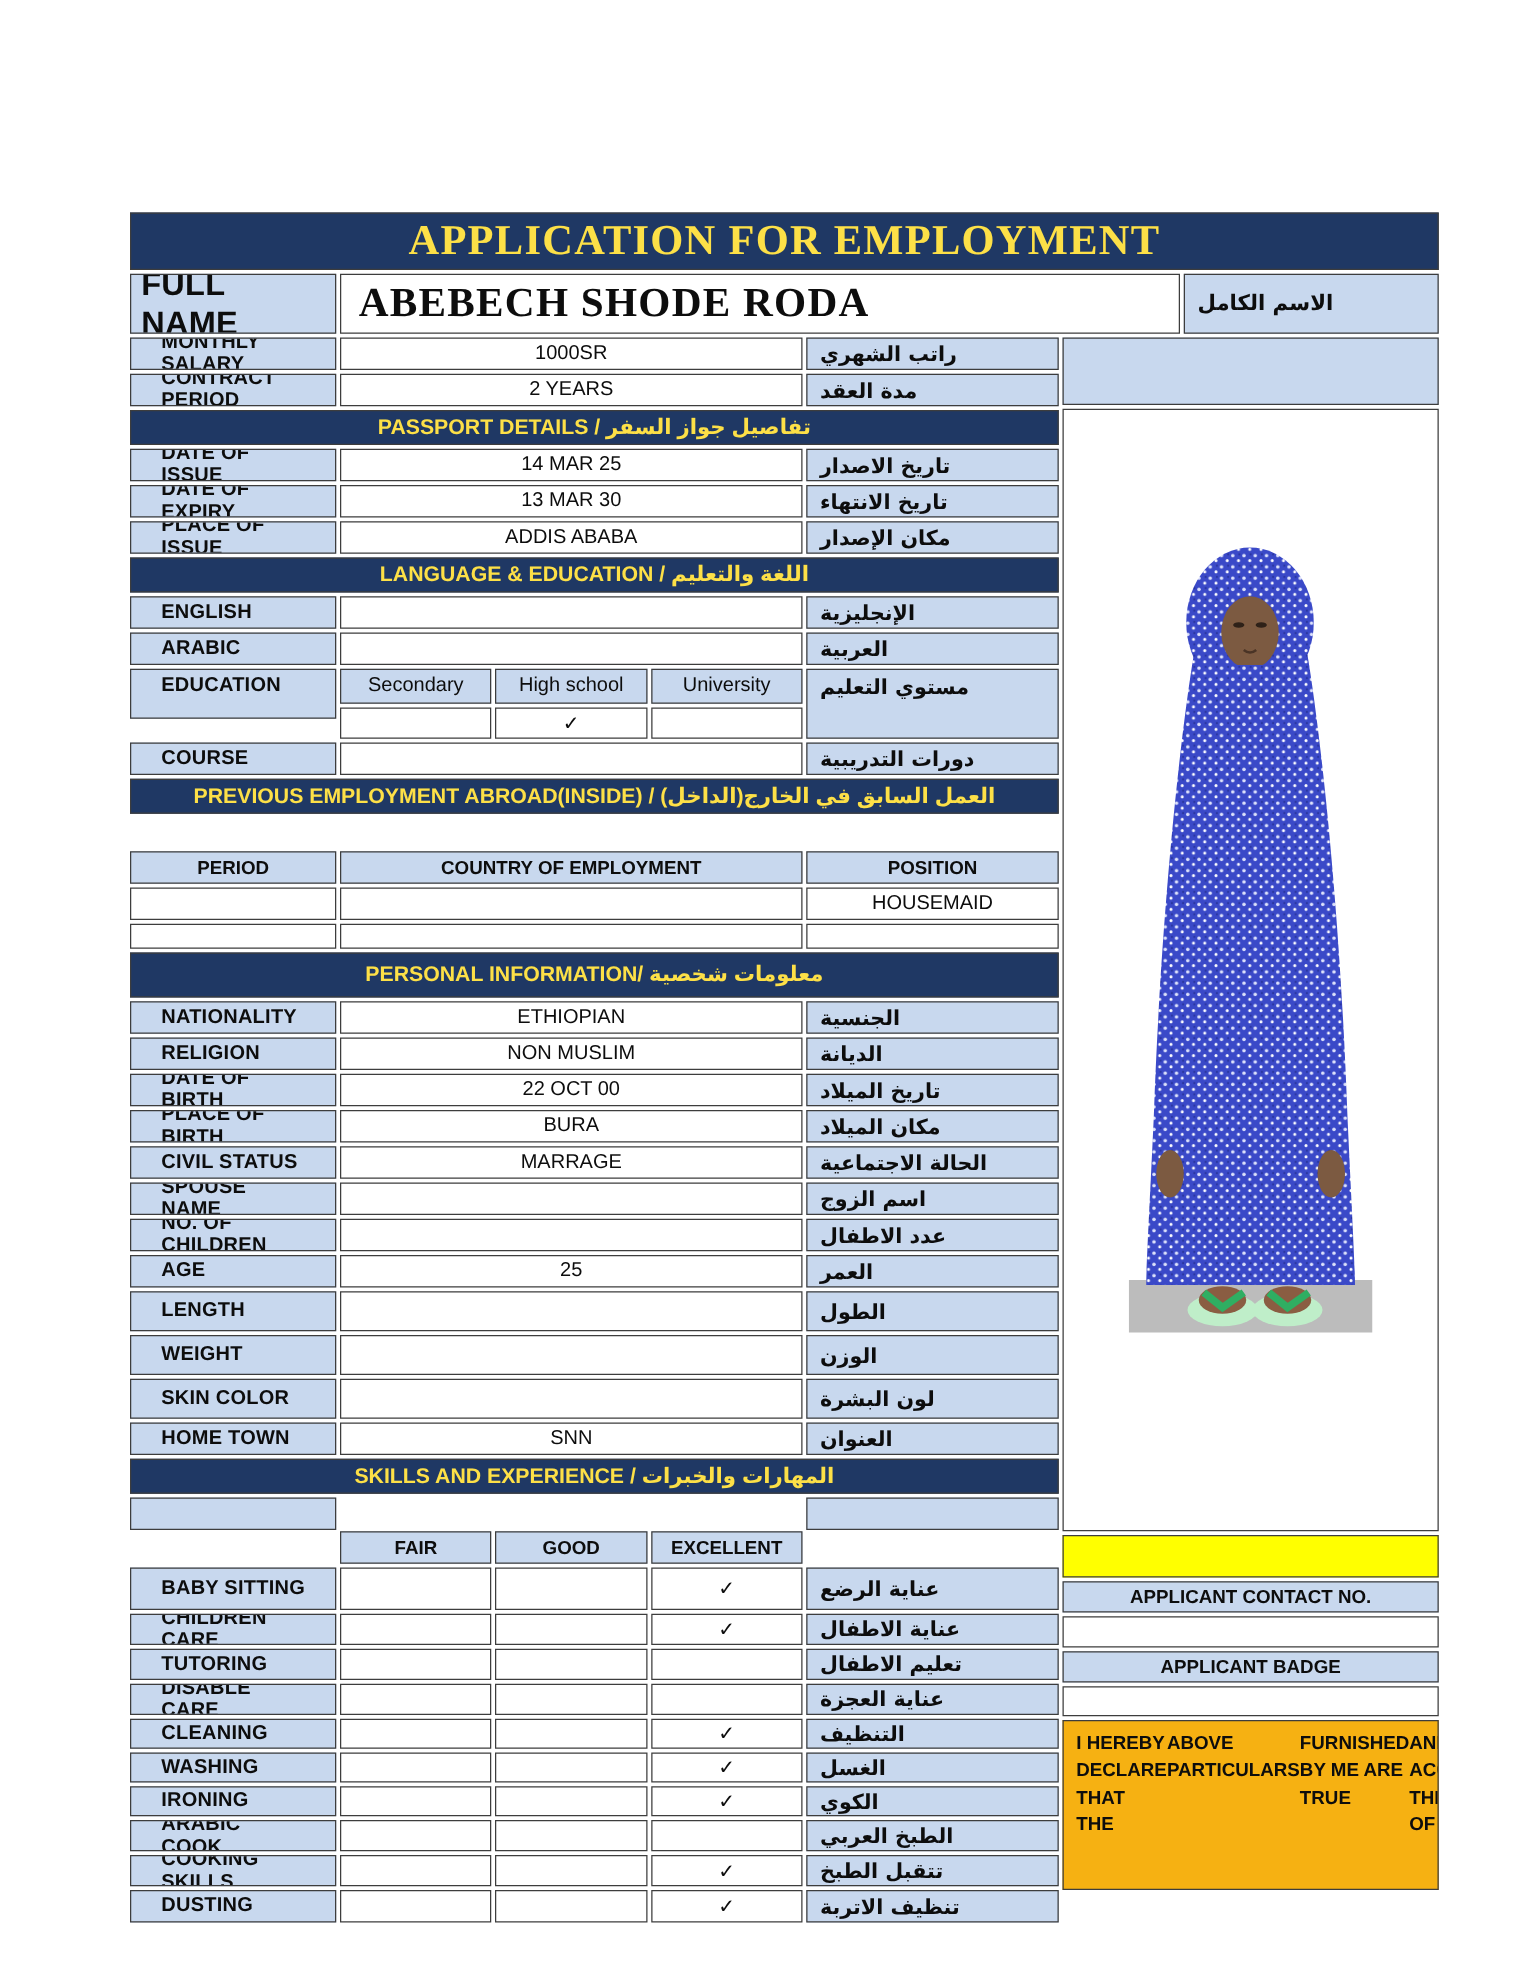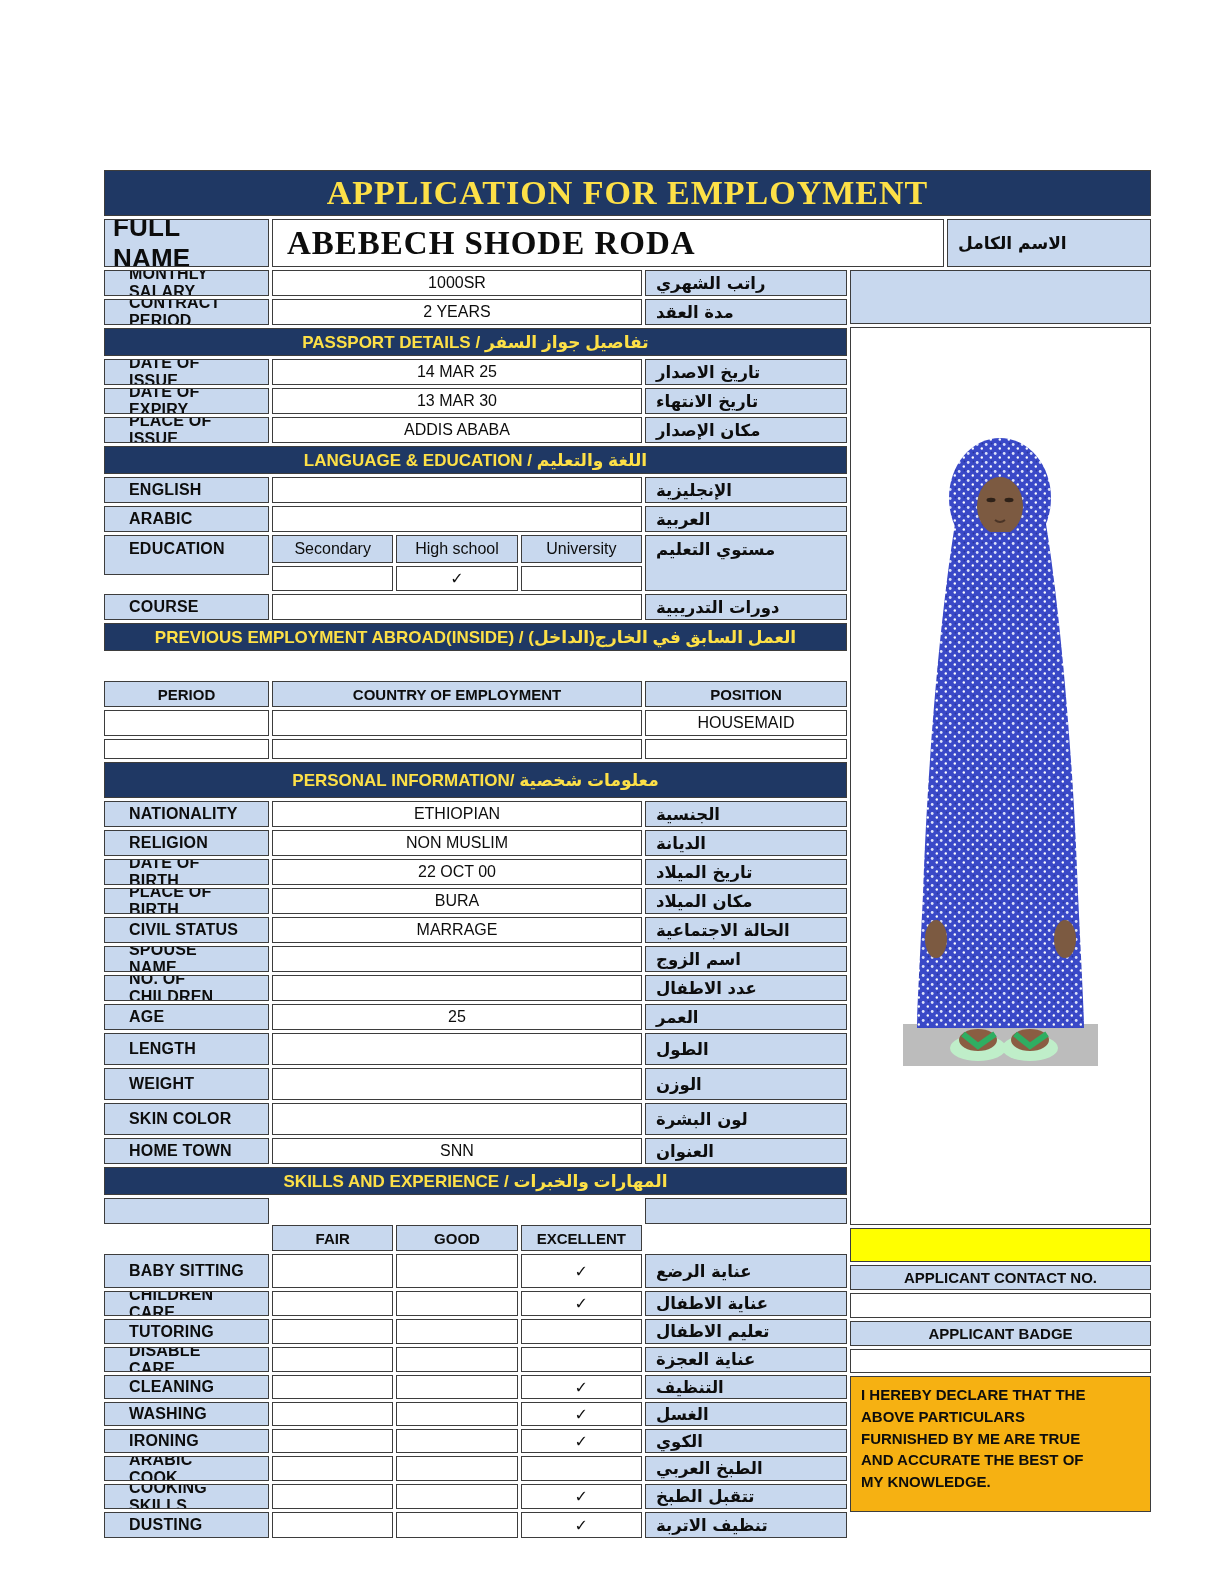--- a/index.html
+++ b/index.html
@@ -35,21 +35,21 @@
   .split{display:flex;gap:3px;}
   .left-col{width:743px;flex:0 0 743px;}
   .right-col{width:301px;flex:0 0 301px;}
   .sub3{width:370px;flex:0 0 370px;display:flex;flex-direction:column;gap:3px;}
   .sub3 .row > .cell{flex:1 1 0;}
   .check{font-size:16px;font-weight:bold;}
   .photo-cell{background:#ffffff;justify-content:center;align-items:flex-start;}
   .yellow-cell{background:var(--yellow);}
   .white-cell{background:#ffffff;}
   .side-label{background:var(--lb);font-weight:bold;font-size:15px;justify-content:center;}
-  .decl{background:var(--orange);font-weight:bold;font-size:15px;line-height:1.45;align-items:flex-start;padding:7px 10px;flex-direction:column;display:flex;justify-content:flex-start;}
+  .decl{background:var(--orange);font-weight:bold;font-size:15px;line-height:1.45;align-items:flex-start;padding:7px 10px;flex-direction:row;display:flex;justify-content:flex-start;}
   .decl div{width:100%;}
 </style>
 </head>
 <body>
 
 <div class="page">
   <div class="doc">
 
     <div class="cell head title-bar">APPLICATION FOR EMPLOYMENT</div>
 

